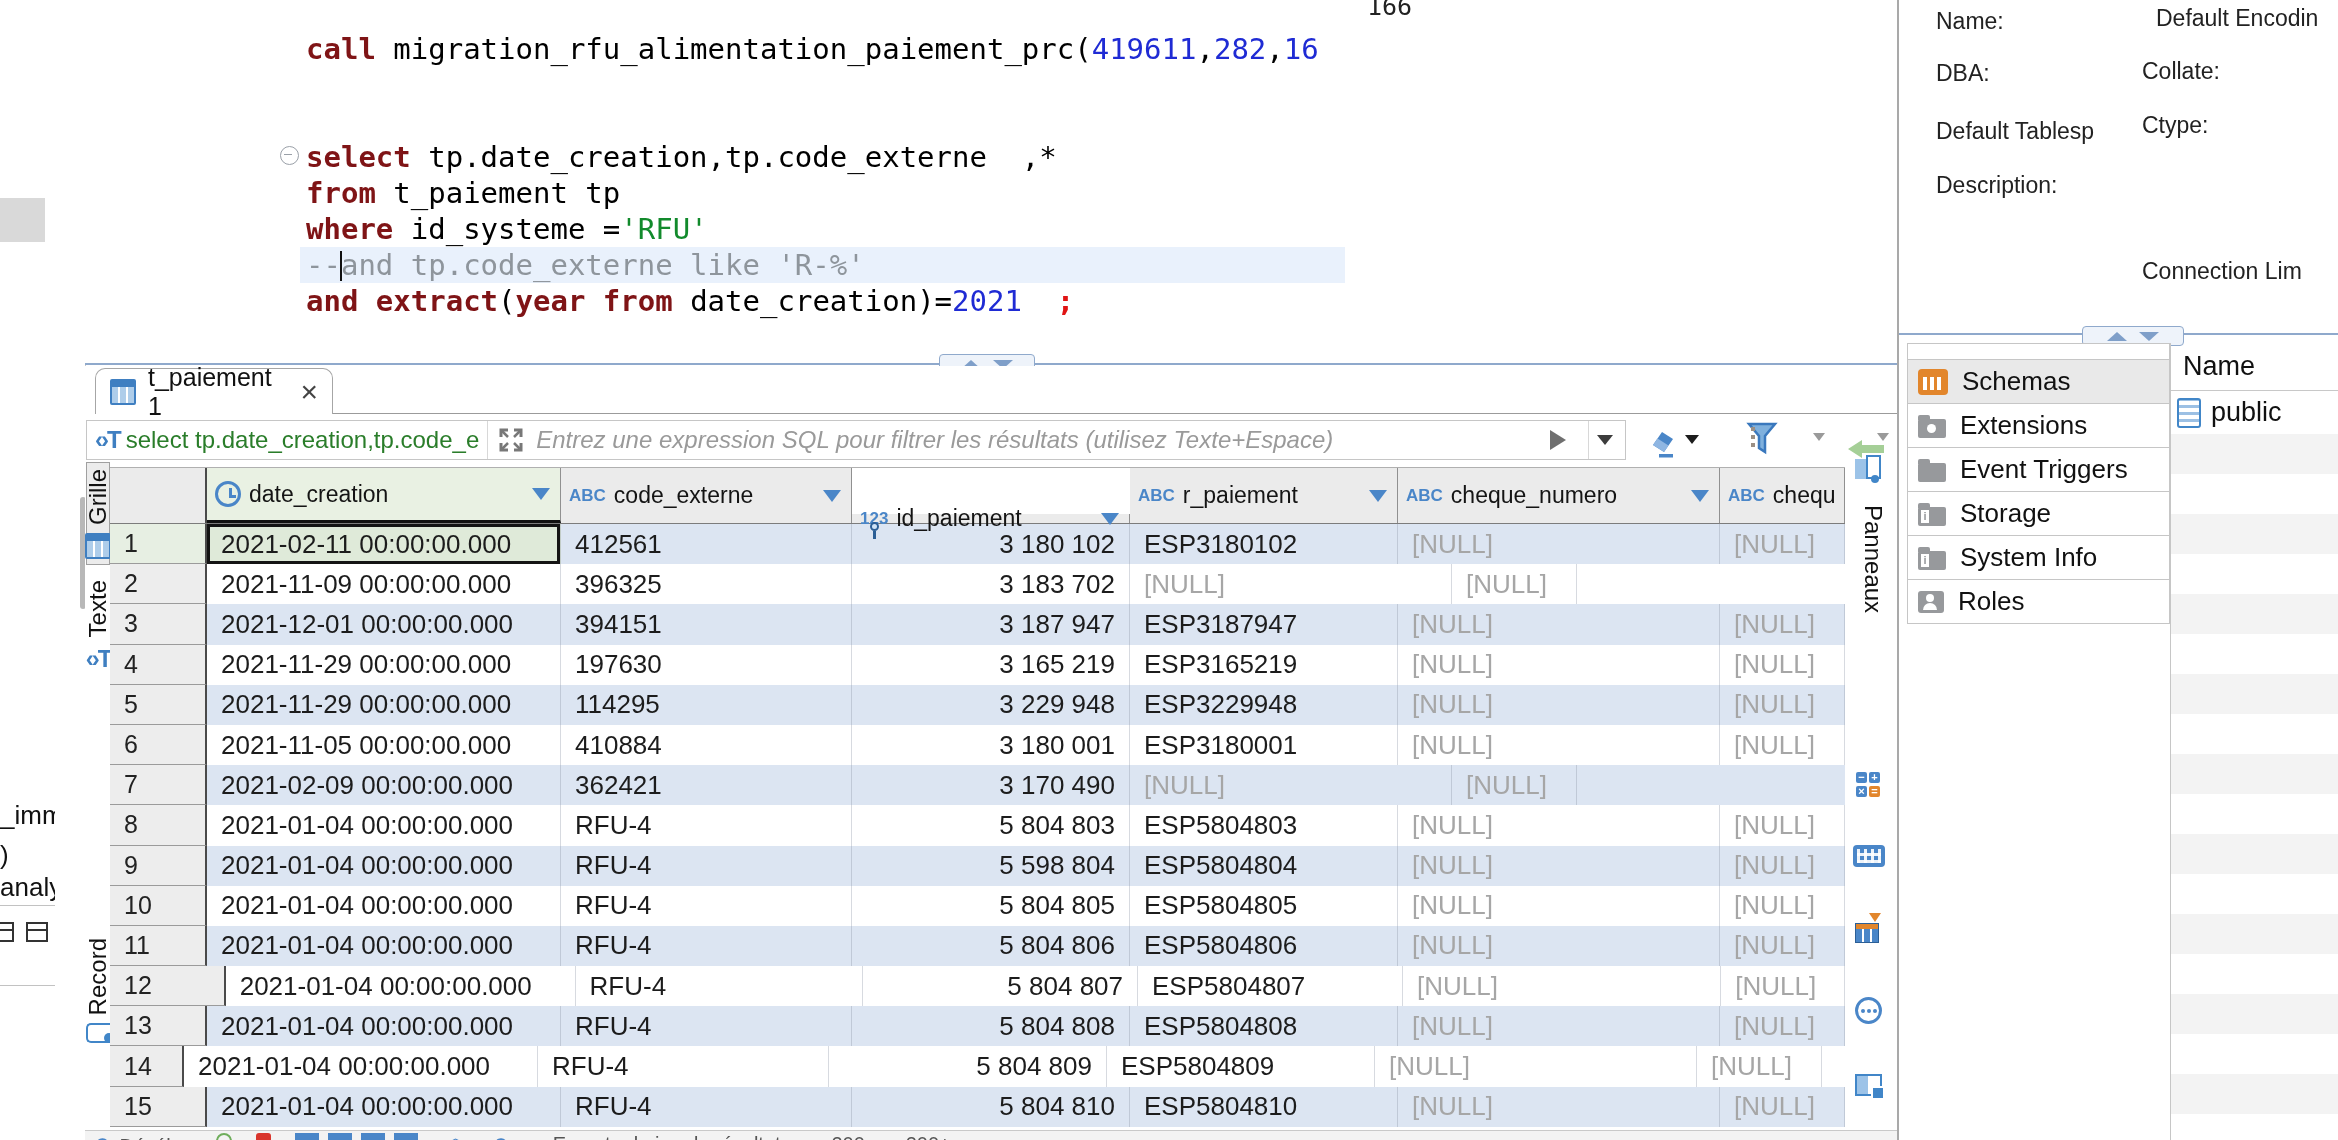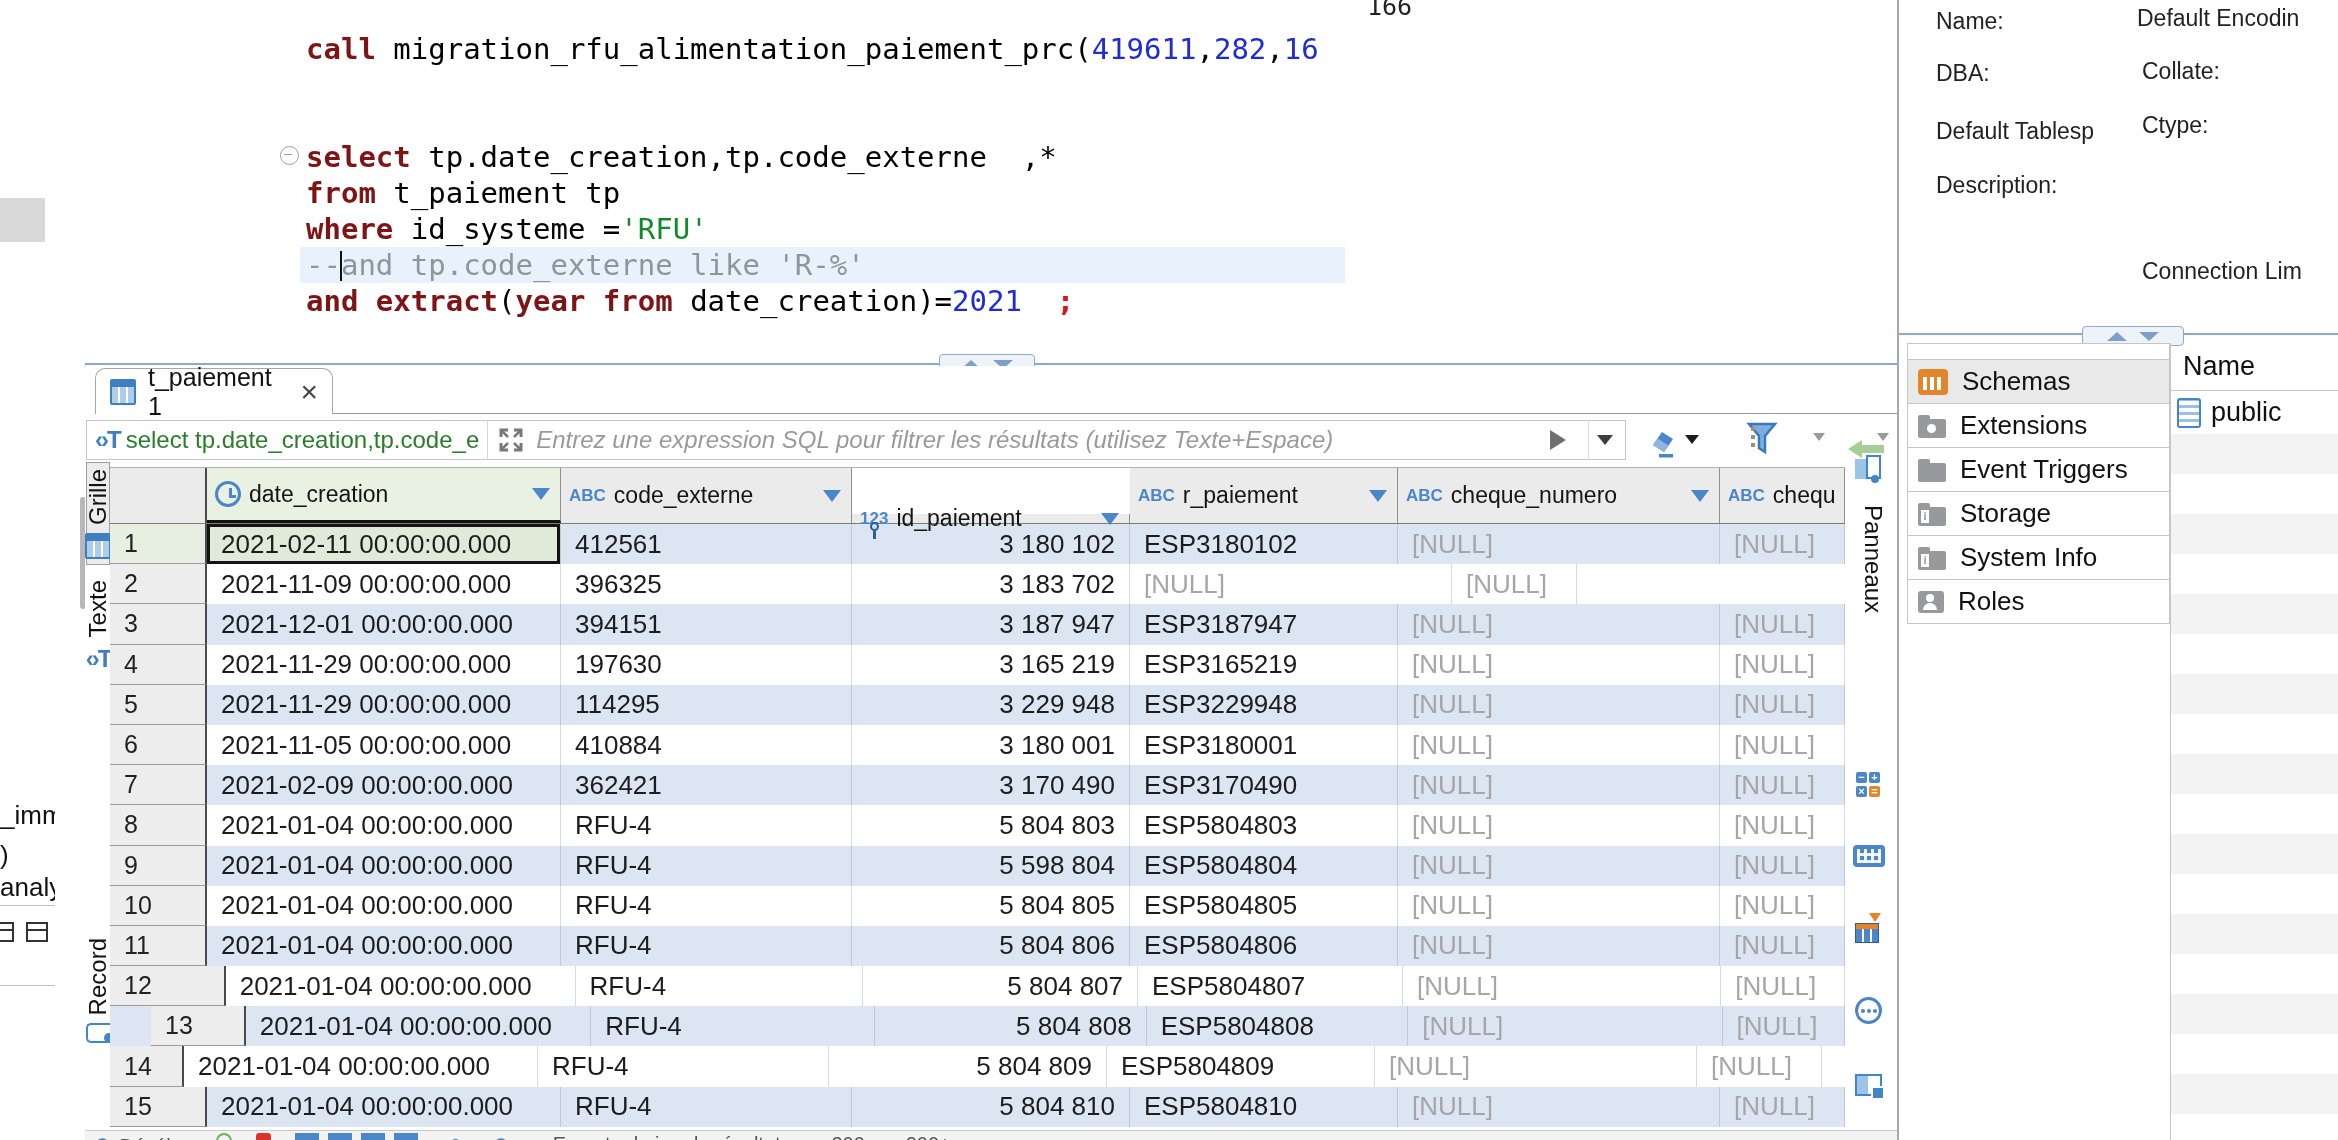--- a/index.html
+++ b/index.html
@@ -430,21 +430,20 @@
             <div class="gcell num" style="width: 278px;">3 180 001</div>
             <div class="gcell" style="width: 268px;">ESP3180001</div>
             <div class="gcell null" style="width: 322px;">[NULL]</div>
             <div class="gcell null" style="width: 125px;">[NULL]</div>
           </div>
           <div class="grow odd">
             <div class="rncell" style="width: 97px;">7</div>
             <div class="gcell" style="width: 354px;">2021-02-09 00:00:00.000</div>
             <div class="gcell" style="width: 291px;">362421</div>
             <div class="gcell num" style="width: 278px;">3 170 490</div>
-            <div class="gcell" style="width: 268px;">ESP3170490</div>
             <div class="gcell null" style="width: 322px;">[NULL]</div>
             <div class="gcell null" style="width: 125px;">[NULL]</div>
           </div>
           <div class="grow">
             <div class="rncell" style="width: 97px;">8</div>
             <div class="gcell" style="width: 354px;">2021-01-04 00:00:00.000</div>
             <div class="gcell" style="width: 291px;">RFU-4</div>
             <div class="gcell num" style="width: 278px;">5 804 803</div>
             <div class="gcell" style="width: 268px;">ESP5804803</div>
             <div class="gcell null" style="width: 322px;">[NULL]</div>
@@ -480,21 +479,21 @@
           <div class="grow">
             <div class="rncell" style="width: 117px;">12</div>
             <div class="gcell" style="width: 354px;">2021-01-04 00:00:00.000</div>
             <div class="gcell" style="width: 291px;">RFU-4</div>
             <div class="gcell num" style="width: 278px;">5 804 807</div>
             <div class="gcell" style="width: 268px;">ESP5804807</div>
             <div class="gcell null" style="width: 322px;">[NULL]</div>
             <div class="gcell null" style="width: 125px;">[NULL]</div>
           </div>
           <div class="grow odd">
-            <div class="rncell" style="width: 97px; margin-left: 41px;">13</div>
+            <div class="rncell" style="width: 97px;">13</div>
             <div class="gcell" style="width: 354px;">2021-01-04 00:00:00.000</div>
             <div class="gcell" style="width: 291px;">RFU-4</div>
             <div class="gcell num" style="width: 278px;">5 804 808</div>
             <div class="gcell" style="width: 268px;">ESP5804808</div>
             <div class="gcell null" style="width: 322px;">[NULL]</div>
             <div class="gcell null" style="width: 125px;">[NULL]</div>
           </div>
           <div class="grow">
             <div class="rncell" style="width: 74px;">14</div>
             <div class="gcell" style="width: 354px;">2021-01-04 00:00:00.000</div>
@@ -587,21 +586,21 @@
         </div>
     </div>
   </div>
 
   <div class="abs right-panel">
     <div id="prop-labels">
         <div class="prop-label" style="left: 37px; top: 8px;">Name:</div>
         <div class="prop-label" style="left: 37px; top: 60px;">DBA:</div>
         <div class="prop-label" style="left: 37px; top: 118px;">Default Tablesp</div>
         <div class="prop-label" style="left: 37px; top: 172px;">Description:</div>
-        <div class="prop-label" style="left: 238px; top: 5px;">Default Encodin</div>
+        <div class="prop-label" style="left: 257px; top: 5px;">Default Encodin</div>
         <div class="prop-label" style="left: 243px; top: 58px;">Collate:</div>
         <div class="prop-label" style="left: 243px; top: 112px;">Ctype:</div>
         <div class="prop-label" style="left: 243px; top: 258px;">Connection Lim</div>
       </div>
     <div class="rp-line"></div>
     <div class="abs split-ctl" style="left:183px;top:326px;width:100px;height:18px;">
       <span class="tri-up"></span>
       <span class="tri-dn"></span>
     </div>
     <div class="nav-list" id="nav-list">

